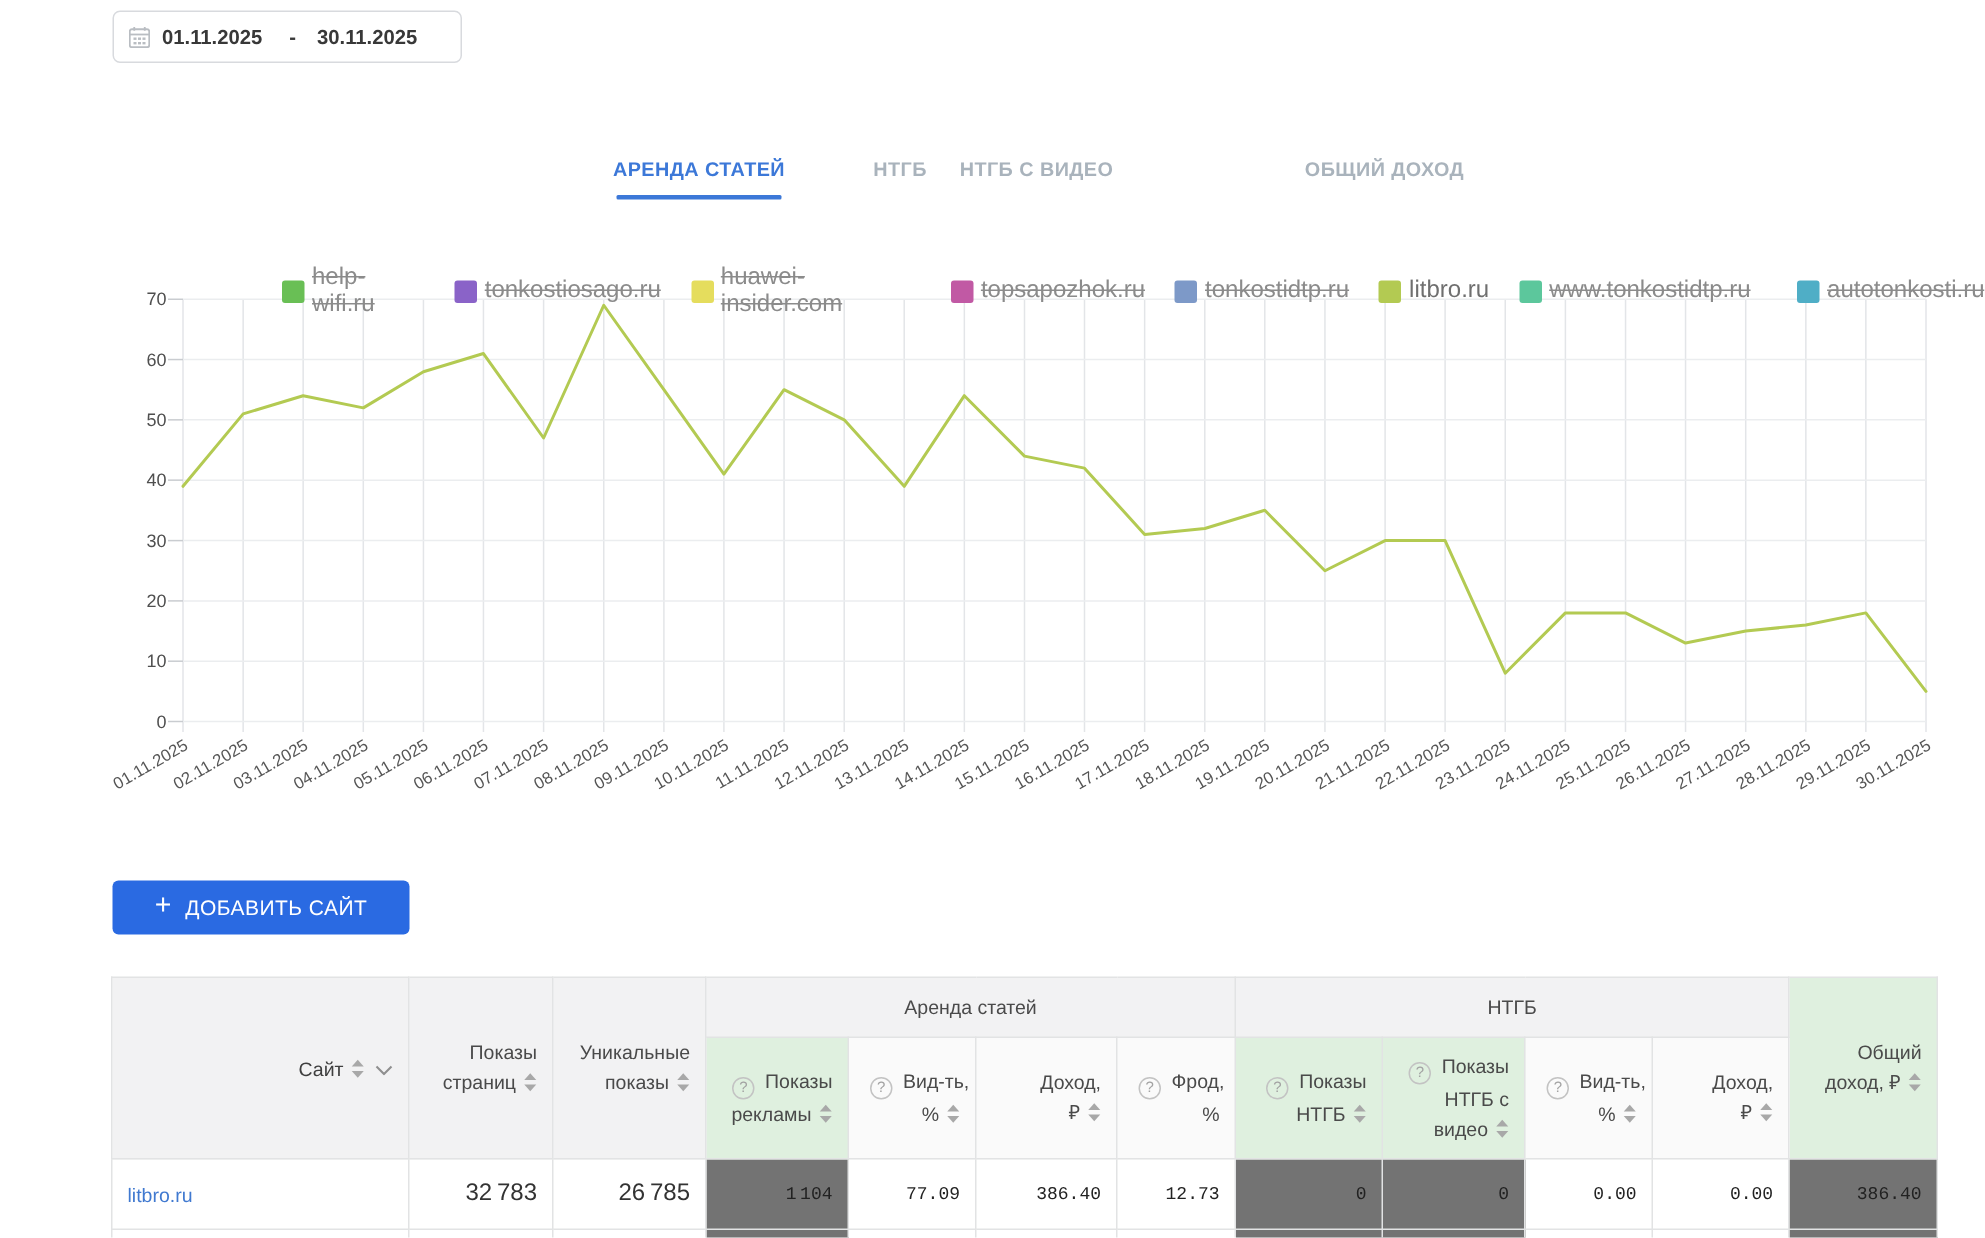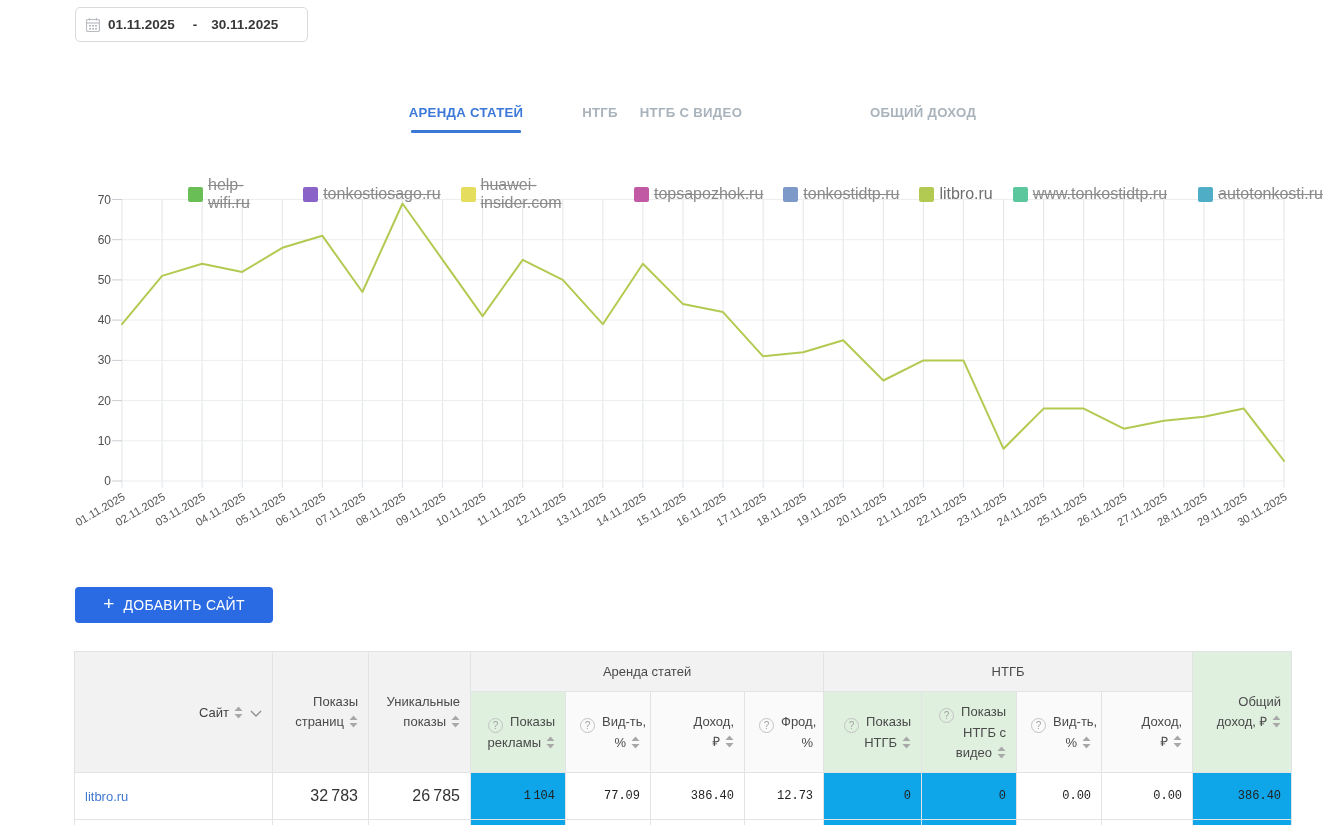--- a/index.html
+++ b/index.html
@@ -22,21 +22,21 @@
 
 .btn { left:75px; top:587px; width:198px; height:36px; background:#2a6ae2; border-radius:4px; color:#fff; display:flex; align-items:center; justify-content:center; font-size:14px; letter-spacing:.3px; }
 .btn .plus { font-size:19px; font-weight:400; margin-right:9px; margin-top:-2px; }
 
 table { border-collapse:collapse; table-layout:fixed; position:absolute; left:74px; top:651px; width:1217px; }
 td, th { border:1px solid #e2e3e4; font-weight:400; font-size:13px; color:#4a4a4a; padding:0 10px; }
 .gh { background:#f2f2f3; text-align:center; height:40px; }
 .hgray { background:#f2f2f3; }
 .hwhite { background:#fafafa; }
 .hgreen { background:#dff0df; }
-.dgreen { background:#0ea5e9; }
+.dgreen { background:#737373; }
 th.r, td.r { text-align:right;padding-left:14px; }
 .sub { height:81px; line-height:20px; white-space:nowrap; }
 .drow { height:47px; }
 .drow td { font-family:"Liberation Mono", monospace; font-size:12px; color:#222; }
 .drow td.site { font-family:"Liberation Sans", sans-serif; font-size:13px; color:#4079d0; text-align:left; }
 .drow td.sans { font-family:Liberation Sans, sans-serif; font-size:16px; color:#333; letter-spacing:0; }
 .q { display:inline-block; width:15px; height:15px; line-height:14px; border:1px solid #c3c3c3; border-radius:50%; color:#a3a3a3; font-size:10px; text-align:center; margin-right:7px; vertical-align:-3px; }
 .sort { vertical-align:-2px; margin-left:5px; }
 .prow { height:40px; }
 </style></head>

